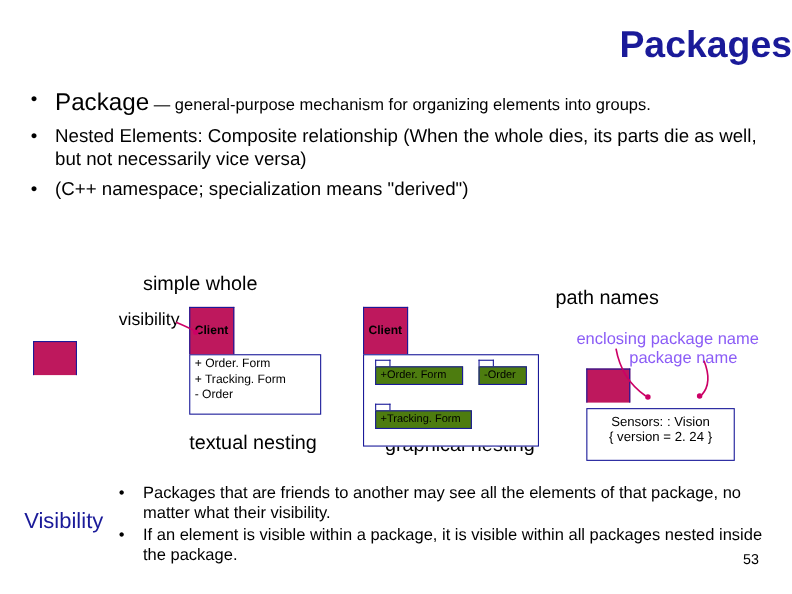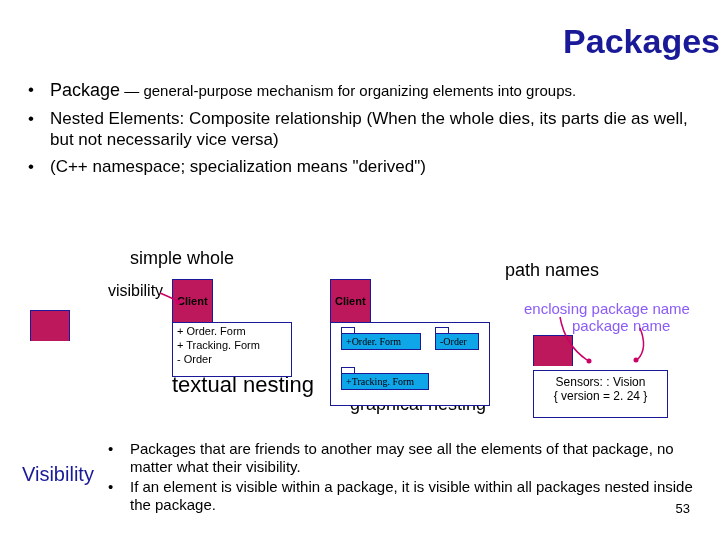--- a/index.html
+++ b/index.html
@@ -17,31 +17,31 @@
     padding-left: 175px;
     padding-top: 22px; padding-bottom: 18px;
   }
   .bullets {
     padding: 0 30px 0 28px;
     font-size: 17px;
     line-height: 1.25;
   }
   .bullets .row { display: flex; margin-bottom: 6px; }
   .bullets .dot { width: 22px; flex: none; }
-  .defspan .term { font-size: 18px; text-align: center; }
+  .defspan .term { font-size: 22px; text-align: center; }
   .defspan .dash { font-size: 15px; }
   .defspan .def  { font-size: 15px; }
   .section-label {
     position: absolute;
     font-size: 18px;
   }
   .label-simple { left: 130px; top: 248px; }
   .label-path   { left: 505px; top: 260px; }
   .label-vis    { left: 108px; top: 282px; font-size: 16px; }
-  .label-textual{ left: 172px; top: 372px; font-size: 22px; }
+  .label-textual{ left: 172px; top: 392px; font-size: 18px; }
   .label-graph  { left: 350px; top: 394px; font-size: 18px; }
 
   
   .pkg {
     position: absolute;
   }
   .pkg .tab {
     border: 1px solid #1a1a99;
     border-bottom: none;
     font-size: 11px; font-weight: bold;
@@ -68,24 +68,23 @@
 
   
   .pkg-client2 { left: 330px; top: 279px; width: 160px; }
   .pkg-client2 .tab { font-size: 11px; }
   .pkg-client2 .body { height: 84px; position: relative; }
 
   
   .mini {
     position: absolute;
     border: 1px solid #1a1a99;
-    background: #0ea5e9;
+    background: #4d7c0f;
     font-size: 10px;
     padding: 2px 4px;
-    font-family: Liberation Serif, serif;
   }
   .mini-tab {
     position: absolute;
     border: 1px solid #1a1a99;
     border-bottom: none;
     background: #fff;
     width: 14px; height: 6px;
   }
 
   

